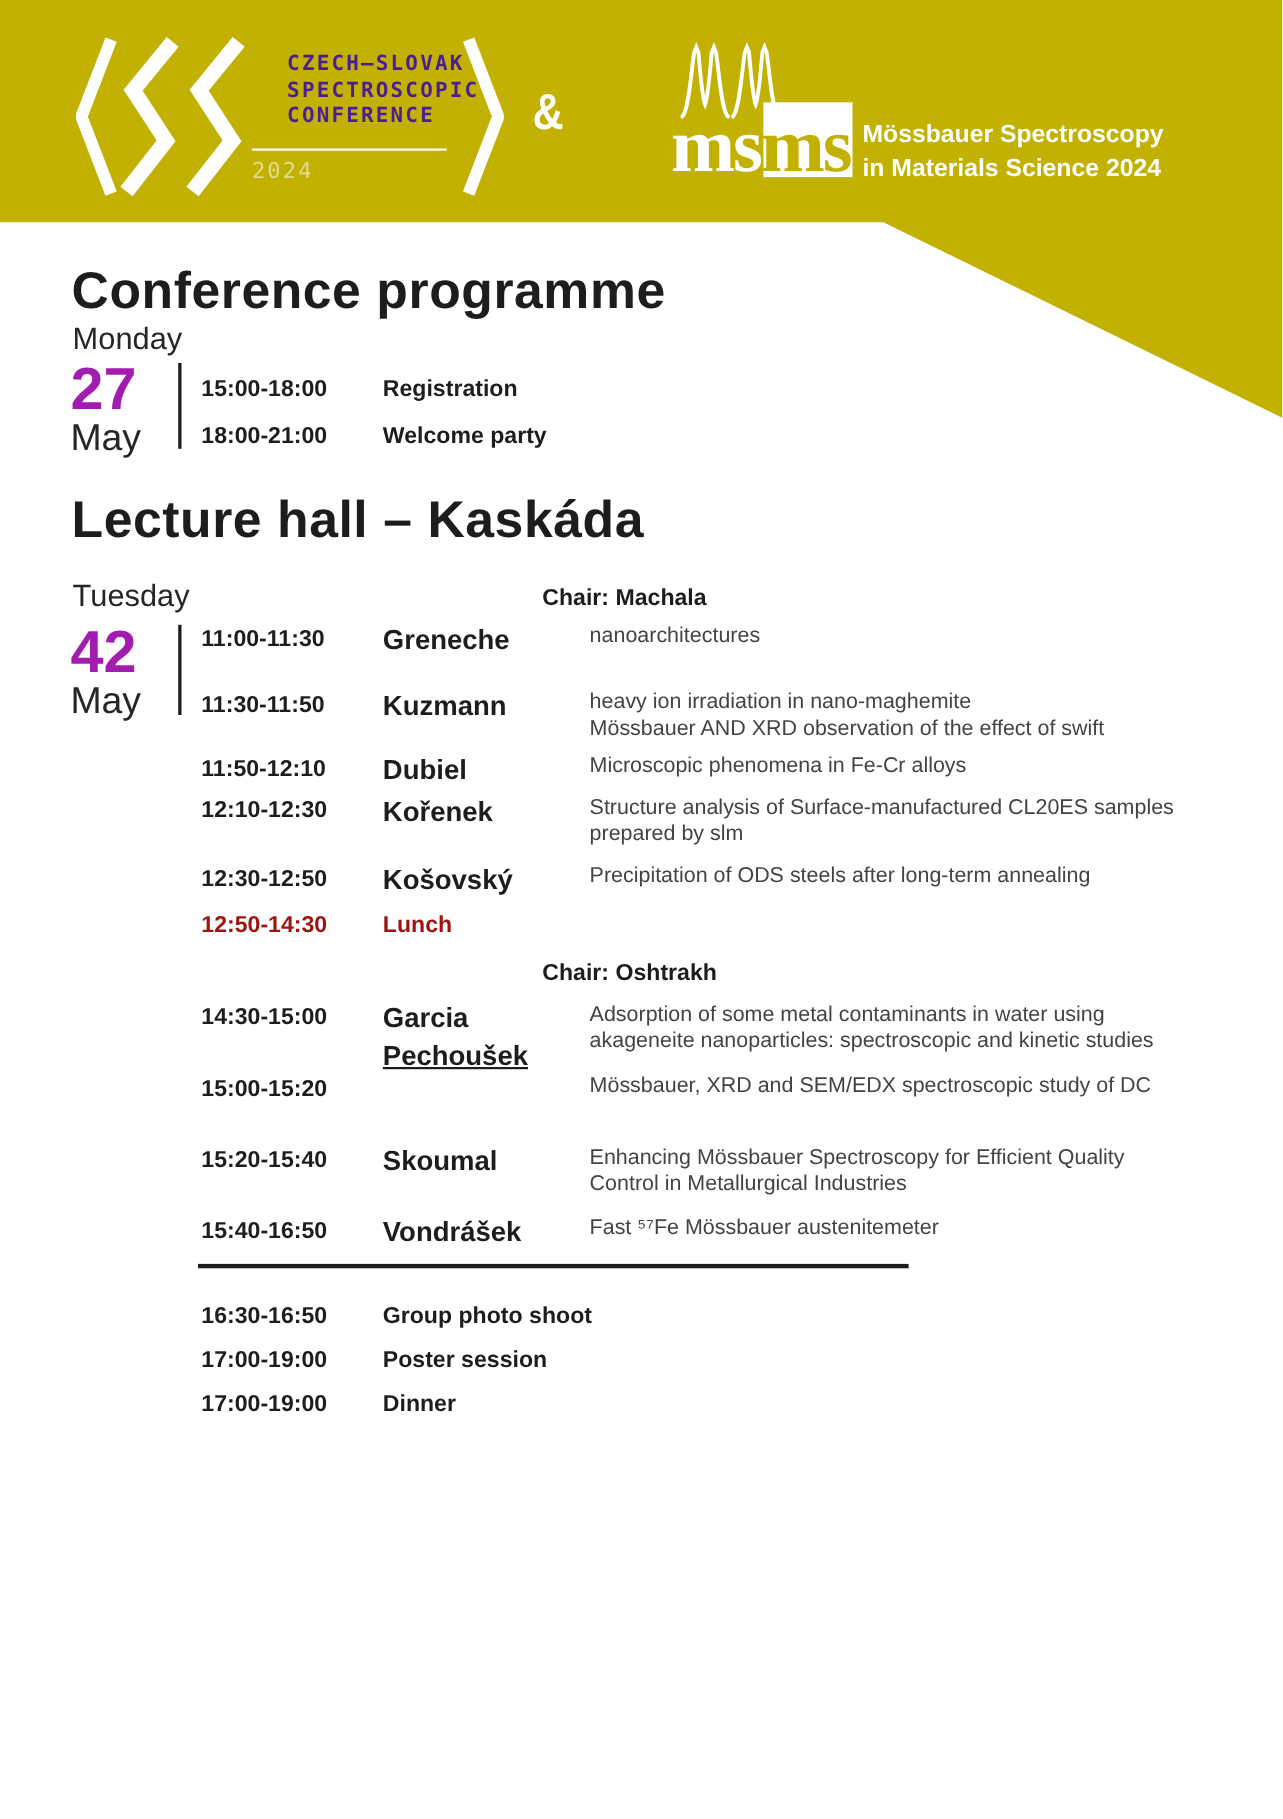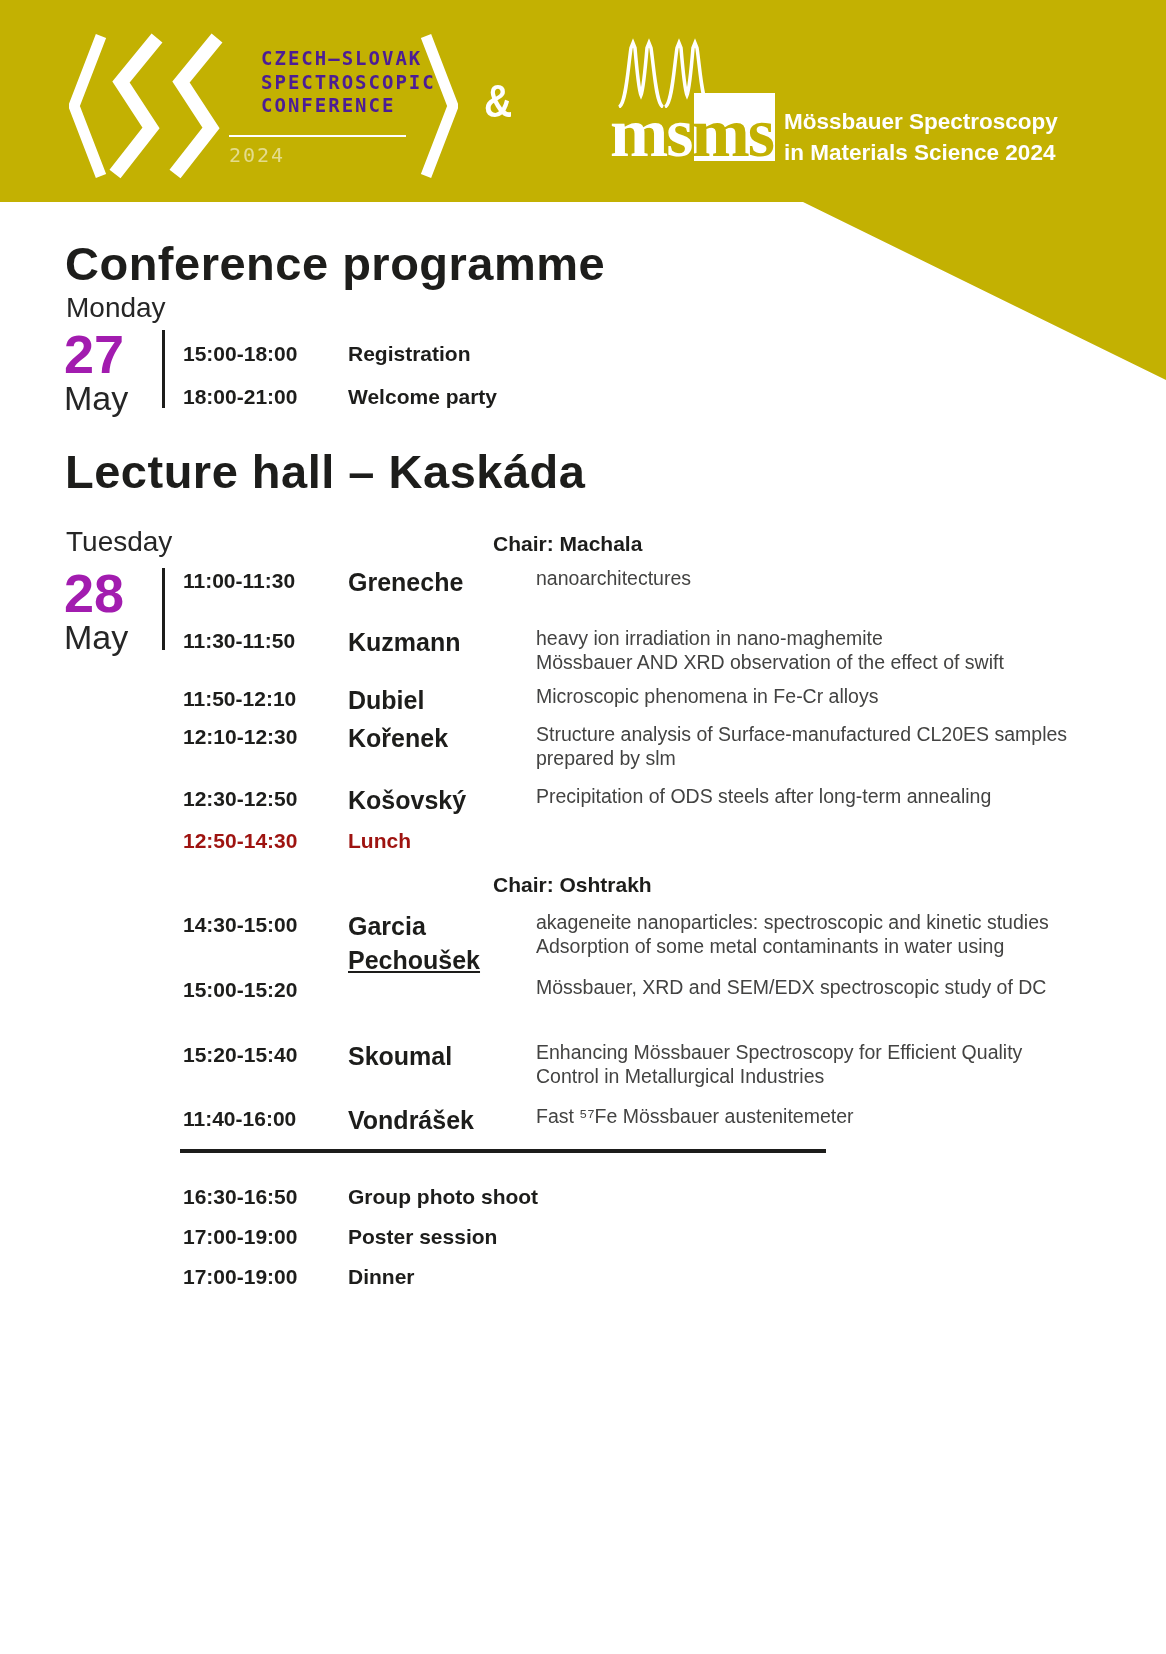--- a/index.html
+++ b/index.html
@@ -120,21 +120,21 @@
 </div>
 <div>
   <div class="time" style="top:386px;">18:00-21:00</div>
   <div class="evlabel" style="top:386px;">Welcome party</div>
 </div>
 
 <div class="h1" style="top:448px;">Lecture hall – Kaskáda</div>
 
 <div class="weekday" style="top:528px;">Tuesday</div>
 <div class="chair" style="top:533px;">Chair: Machala</div>
-<div class="daynum" style="top:566px;">28</div>
+<div class="daynum" style="top:566px;">42</div>
 <div class="month" style="top:620px;">May</div>
 <div class="vline" style="top:568px;height:82px;"></div>
 
 <div>
   <div class="time" style="top:570px;">11:00-11:30</div>
   <div class="who" style="top:570px;">Greneche</div>
   <div class="desc" style="top:566px;">
     <div>nanoarchitectures</div>
   </div>
 </div>
@@ -177,22 +177,22 @@
   <div class="time" style="top:830px;">12:50-14:30</div>
   <div class="evlabel" style="top:830px;">Lunch</div>
 </div>
 
 <div class="chair" style="top:874px;">Chair: Oshtrakh</div>
 
 <div>
   <div class="time" style="top:914px;">14:30-15:00</div>
   <div class="who" style="top:914px;">Garcia</div>
   <div class="desc" style="top:910px;">
+    <div>Adsorption of some metal contaminants in water using</div>
     <div>akageneite nanoparticles: spectroscopic and kinetic studies</div>
-    <div>Adsorption of some metal contaminants in water using</div>
   </div>
 </div>
 
 <div>
   <div class="time" style="top:979px;">15:00-15:20</div>
   <div class="who" style="top:948px;text-decoration:underline;">Pechoušek</div>
   <div class="desc" style="top:975px;">
     <div>Mössbauer, XRD and SEM/EDX spectroscopic study of DC</div>
   </div>
 </div>
@@ -200,21 +200,21 @@
 <div>
   <div class="time" style="top:1044px;">15:20-15:40</div>
   <div class="who" style="top:1044px;">Skoumal</div>
   <div class="desc" style="top:1040px;">
     <div>Enhancing Mössbauer Spectroscopy for Efficient Quality</div>
     <div>Control in Metallurgical Industries</div>
   </div>
 </div>
 
 <div>
-  <div class="time" style="top:1108px;">11:40-16:00</div>
+  <div class="time" style="top:1108px;">15:40-16:50</div>
   <div class="who" style="top:1108px;">Vondrášek</div>
   <div class="desc" style="top:1104px;">
     <div>Fast ⁵⁷Fe Mössbauer austenitemeter</div>
   </div>
 </div>
 
 <div class="divider"></div>
 
 <div>
   <div class="time" style="top:1186px;">16:30-16:50</div>

